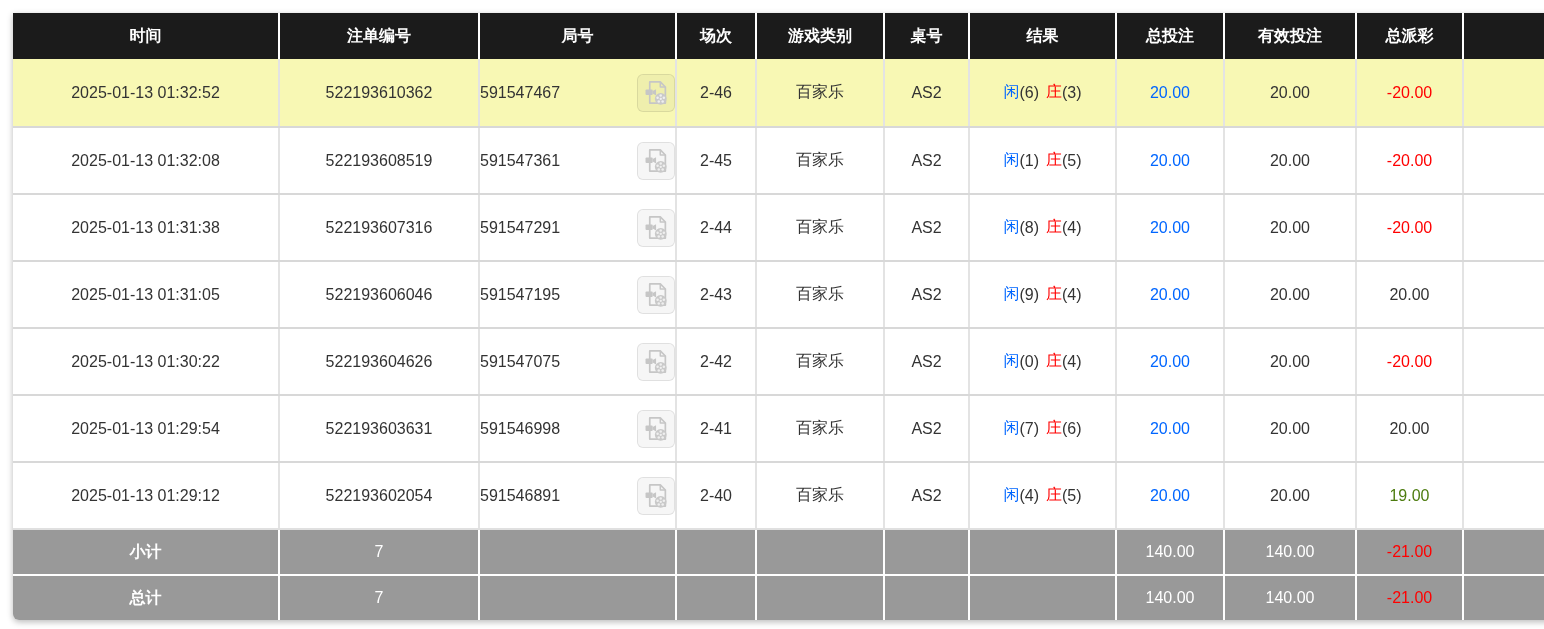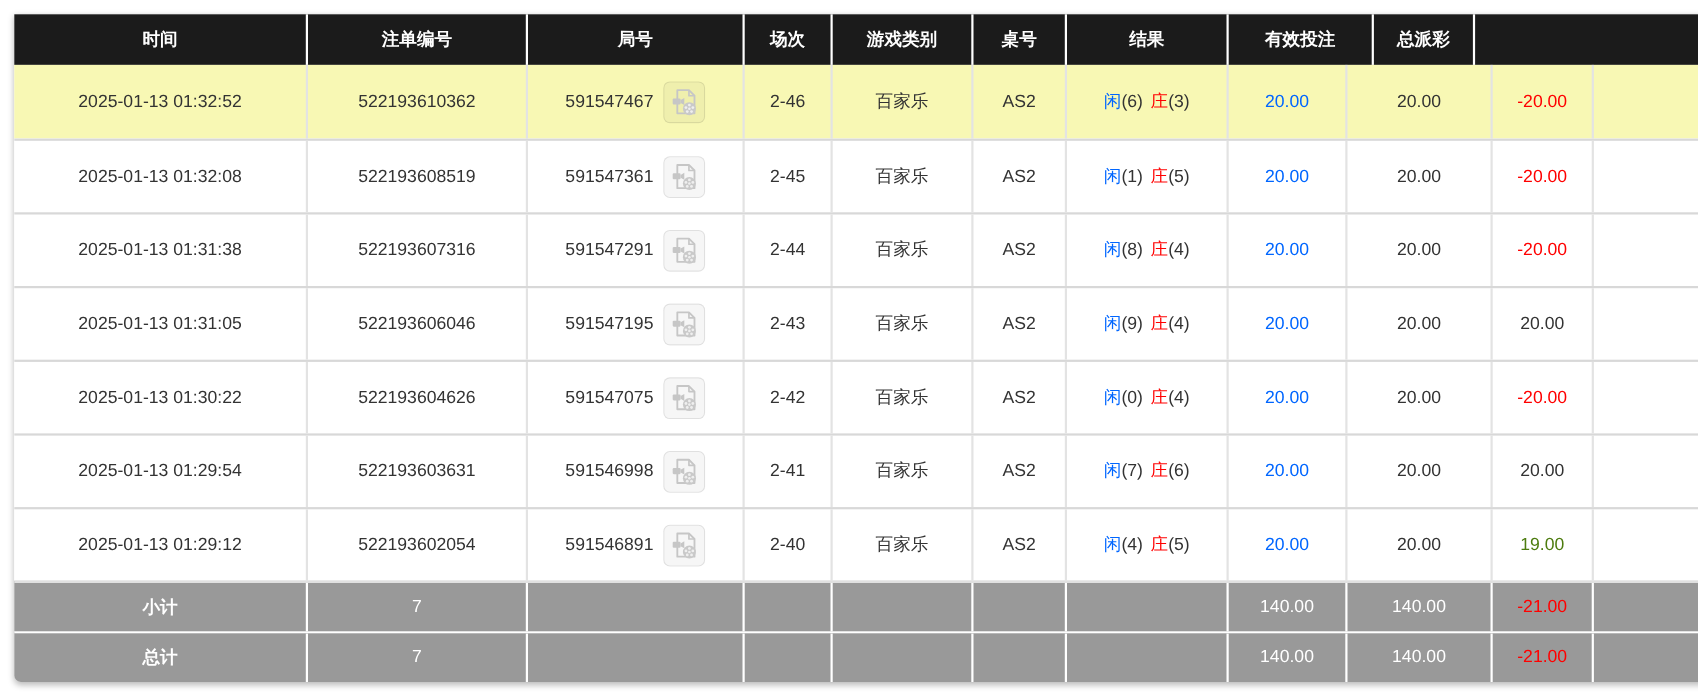--- a/index.html
+++ b/index.html
@@ -31,41 +31,41 @@
   
   .c0 { width: 265px; text-align: right; }
   .c1 { width: 200px; }
   .c2 { width: 197px; }
   .c3 { width: 80px; }
   .c4 { width: 128px; }
   .c5 { width: 85px; }
   .c6 { width: 147px; }
   .c7 { width: 108px; }
   .c8 { width: 132px; text-align: right; }
-  .c9 { width: 92px; }
+  .c9 { width: 107px; }
   .c10 { width: 78px; }
 
   
   .thead { height: 46px; background: #1b1b1b; }
   .thead .th { color: #ffffff; font-weight: bold; }
   .thead .th + .th { border-left: 2px solid #ffffff; }
 
   
   .row { height: 67px; background: #ffffff; color: #333333; }
   .row + .row { border-top: 2px solid #d8d8d8; }
   .row .td + .td { border-left: 2px solid #e3e3e3; }
   .row.highlight { background: #f8f8b4; }
 
   .blue { color: #0066ff; }
   .res-player { color: #0066ff; }
   .res-banker { color: #ff0000; margin-left: 7px; }
   .res-num { color: #333333; }
 
   
-  .round-cell { gap: 9px; }
+  .round-cell { gap: 9px; justify-content: space-between; }
   .icon-btn {
     width: 38px; height: 38px;
     border-radius: 6px;
     background: rgba(0,0,0,0.035);
     border: 1px solid rgba(0,0,0,0.09);
     display: flex; align-items: center; justify-content: center;
     cursor: default;
     flex: none;
   }
 
@@ -83,20 +83,21 @@
   <div class="table">
 
     <div class="tr thead">
       <div class="th c0">时间</div>
       <div class="th c1">注单编号</div>
       <div class="th c2">局号</div>
       <div class="th c3">场次</div>
       <div class="th c4">游戏类别</div>
       <div class="th c5">桌号</div>
       <div class="th c6">结果</div>
+      <div class="th c7">总投注</div>
       <div class="th c8">有效投注</div>
       <div class="th c9">总派彩</div>
       <div class="th c10"></div>
     </div>
 
     <div id="table-body">
   <div class="tr row highlight">
     <div class="td c0">2025-01-13 01:32:52</div>
     <div class="td c1">522193610362</div>
     <div class="td c2 round-cell">

